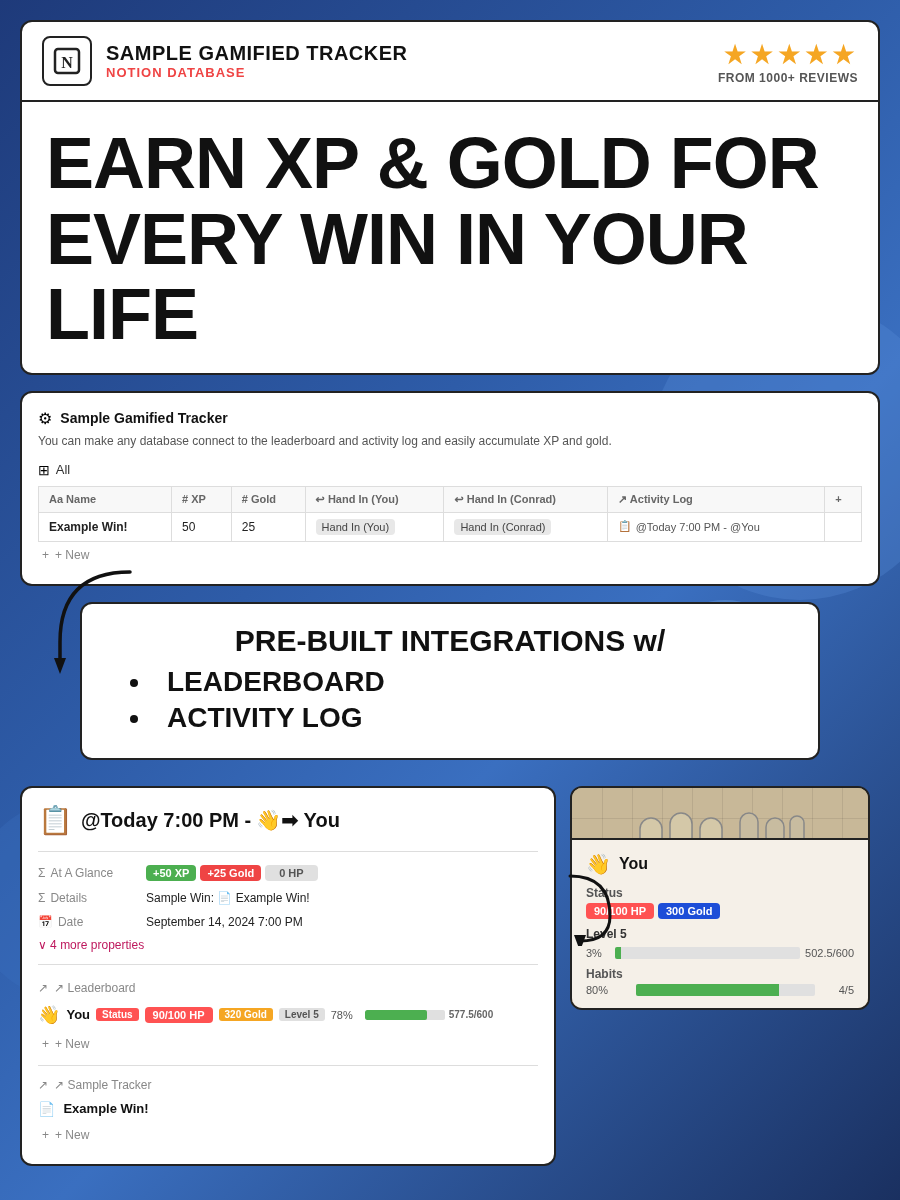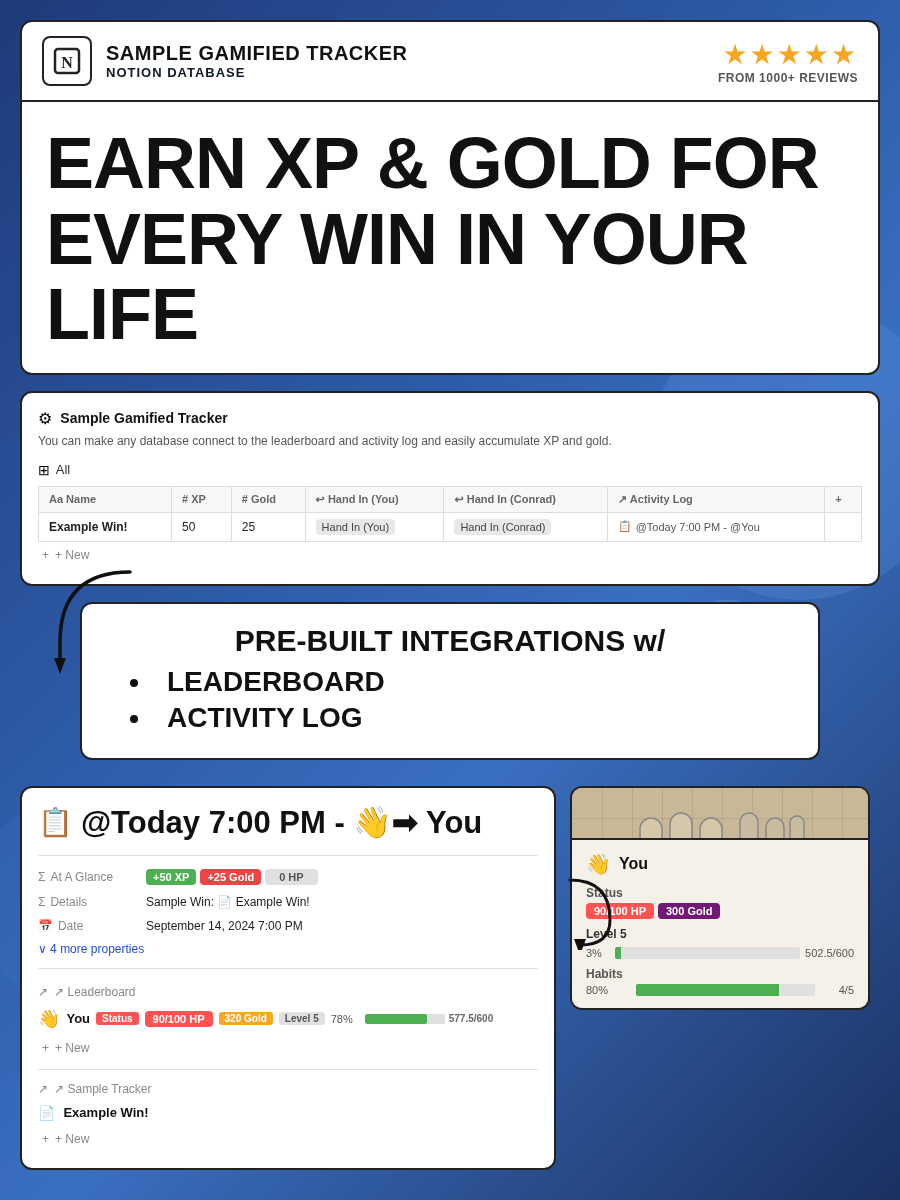--- a/index.html
+++ b/index.html
@@ -89,21 +89,21 @@
     .app-title {
       font-size: 20px;
       font-weight: 900;
       color: #111;
       letter-spacing: 0.5px;
     }
 
     .app-subtitle {
       font-size: 13px;
       font-weight: 600;
-      color: #0f172a;
+      color: #ef4444;
       letter-spacing: 1px;
     }
 
     .header-right {
       text-align: right;
     }
 
     .stars {
       color: #f5a623;
       font-size: 28px;
@@ -284,21 +284,21 @@
       align-items: center;
       gap: 8px;
       margin-bottom: 14px;
     }
 
     .activity-emoji {
       font-size: 28px;
     }
 
     .activity-date-title {
-      font-size: 31px;
+      font-size: 20px;
       font-weight: 800;
       color: #111;
     }
 
     .section-divider {
       border: none;
       border-top: 1px solid #ddd;
       margin: 8px 0;
     }
 
@@ -352,21 +352,21 @@
       border-radius: 4px;
       font-size: 11px;
       font-weight: 700;
     }
 
     .more-properties {
       display: flex;
       align-items: center;
       gap: 6px;
       font-size: 12px;
-      color: #1d4ed8;
+      color: #be185d;
       padding: 4px 0;
     }
 
     .section-header-row {
       display: flex;
       align-items: center;
       gap: 6px;
       padding: 8px 0 4px;
       font-size: 12px;
       color: #888;
@@ -545,21 +545,21 @@
     .hp-red-tag {
       background: #ff5252;
       color: white;
       padding: 2px 8px;
       border-radius: 4px;
       font-size: 11px;
       font-weight: 700;
     }
 
     .hp-gold-tag {
-      background: #701a75;
+      background: #1d4ed8;
       color: white;
       padding: 2px 8px;
       border-radius: 4px;
       font-size: 11px;
       font-weight: 700;
     }
 
     .level-text {
       font-size: 12px;
       font-weight: 700;

